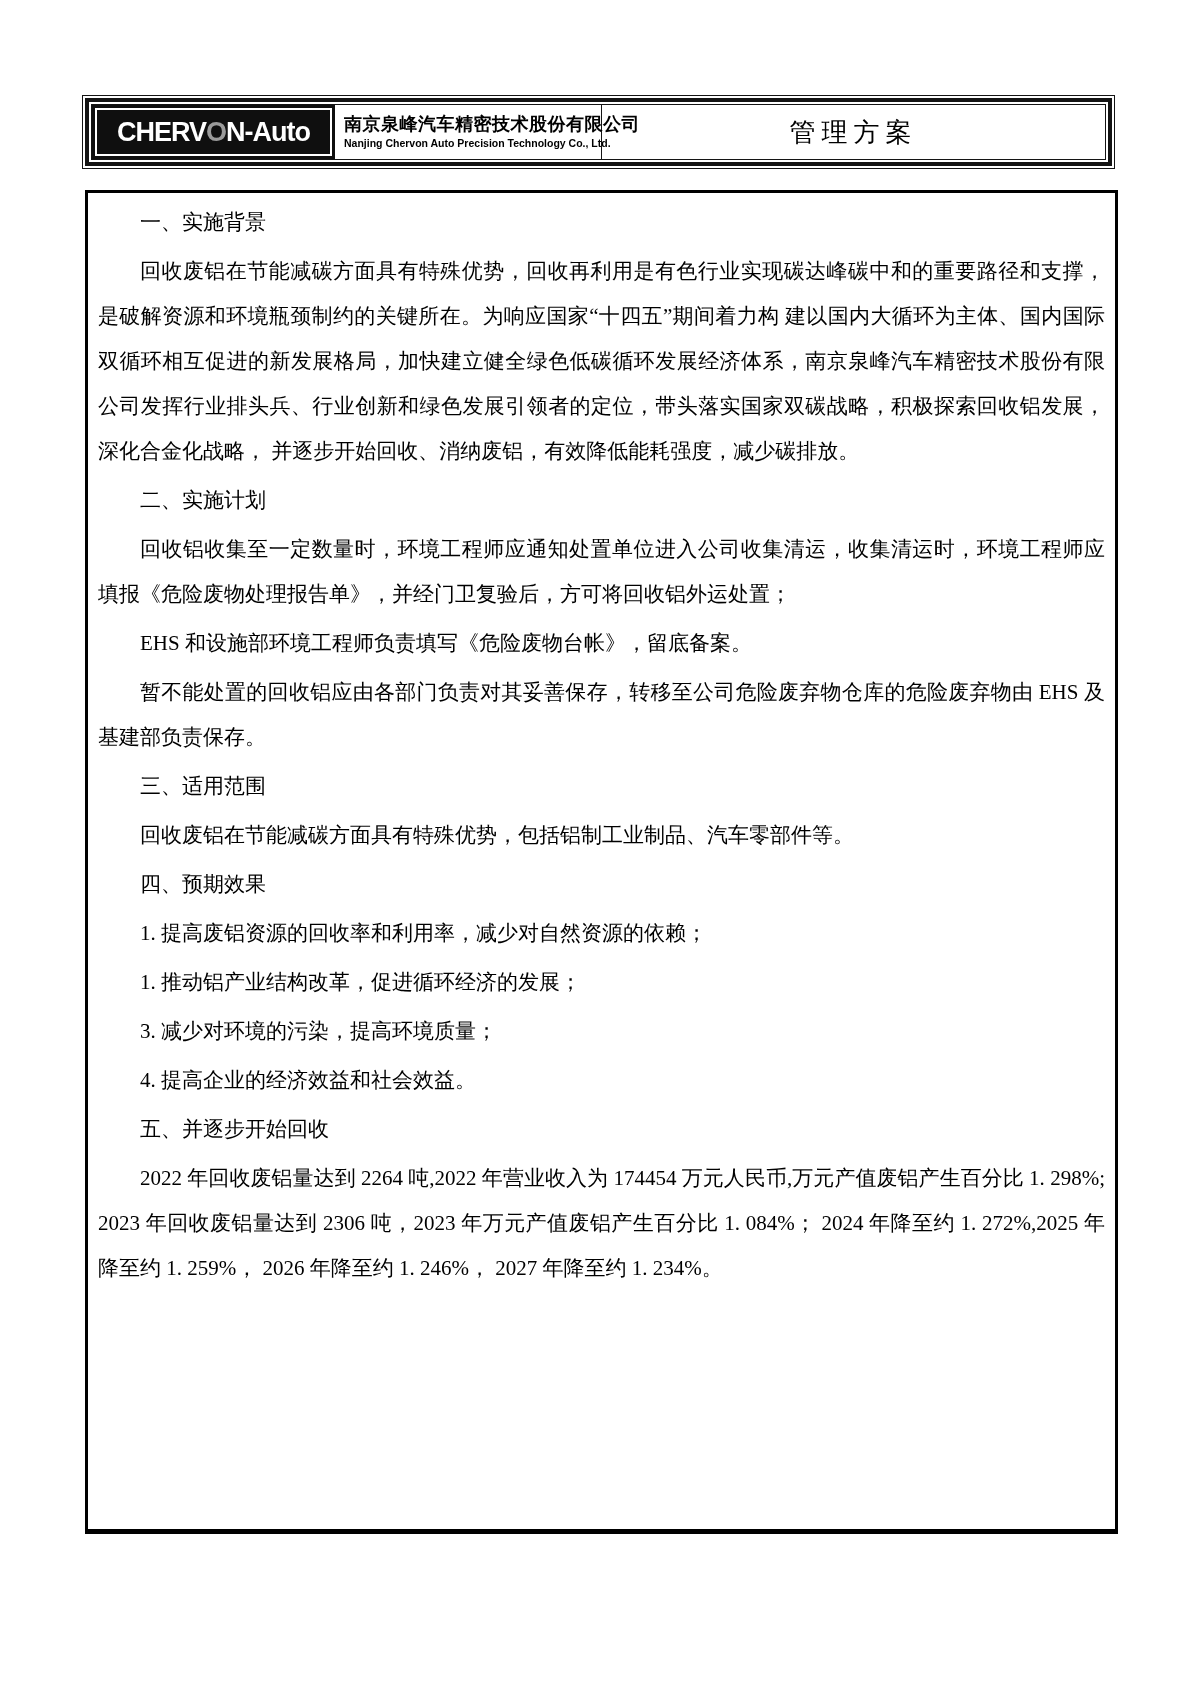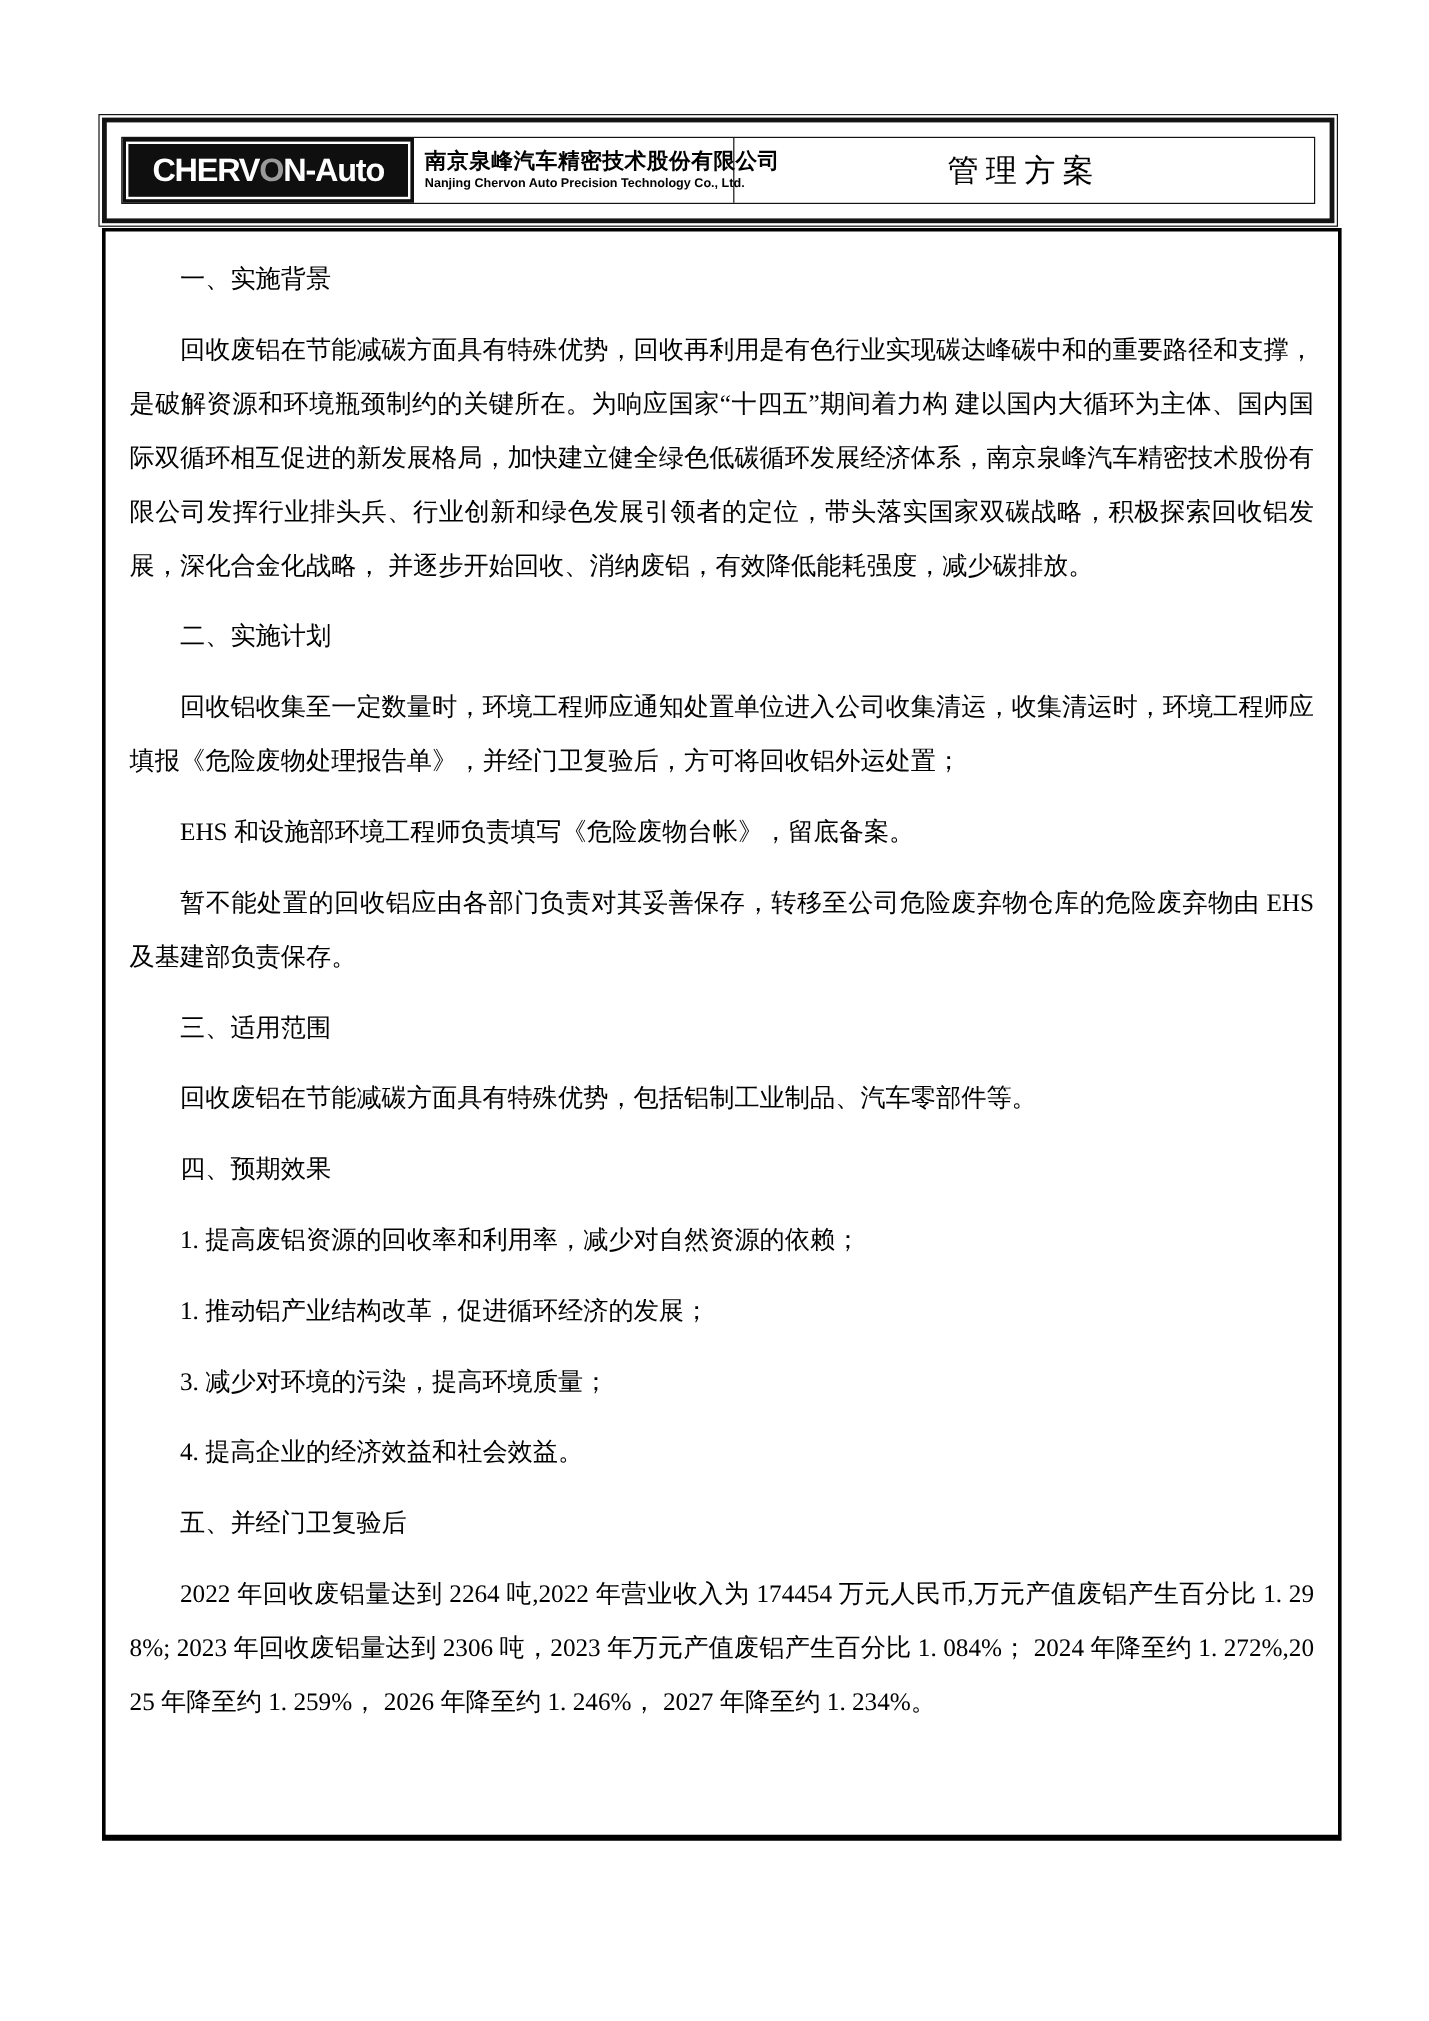--- a/index.html
+++ b/index.html
@@ -13,21 +13,21 @@
   }
   
   .header-outer{
     position:absolute;left:85px;top:98px;width:1027px;
     box-sizing:border-box;
     border:4px solid #141414;
     box-shadow:0 0 0 2px #fff,0 0 0 3px #141414;
     background:#fff;
   }
   .header-line{
-    margin:12px;
+    margin:2px;
     border:1px solid #141414;
     display:flex;align-items:stretch;
     height:54px;
   }
   .logo-cell{
     width:243px;flex:0 0 243px;
     background:#0f0f0f;
     box-sizing:border-box;
     padding:3px;
     display:flex;
@@ -71,21 +71,21 @@
   .main-box{
     position:absolute;left:85px;top:190px;
     width:1033px;height:1344px;
     box-sizing:border-box;
     border:3px solid #000;
     border-bottom-width:5px;
     padding:3px 6px 0 6px;
     background:#fff;
   }
   .para{
-    margin:14px;
+    margin:4px;
     font-size:21px;
     line-height:45px;
     text-indent:2em;
     text-align:justify;
     color:#000;
     word-break:break-all;
   }
 </style>
 </head>
 <body>
@@ -127,18 +127,18 @@
         <p class="para">回收废铝在节能减碳方面具有特殊优势，包括铝制工业制品、汽车零部件等。</p>
       </div>
       <div>
         <p class="para">四、预期效果</p>
         <p class="para">1. 提高废铝资源的回收率和利用率，减少对自然资源的依赖；</p>
         <p class="para">1. 推动铝产业结构改革，促进循环经济的发展；</p>
         <p class="para">3. 减少对环境的污染，提高环境质量；</p>
         <p class="para">4. 提高企业的经济效益和社会效益。</p>
       </div>
       <div>
-        <p class="para">五、并经门卫复验后</p>
+        <p class="para">五、并逐步开始回收</p>
         <p class="para">2022 年回收废铝量达到 2264 吨,2022 年营业收入为 174454 万元人民币,万元产值废铝产生百分比 1. 298%; 2023 年回收废铝量达到 2306 吨，2023 年万元产值废铝产生百分比 1. 084%； 2024 年降至约 1. 272%,2025 年降至约 1. 259%， 2026 年降至约 1. 246%， 2027 年降至约 1. 234%。</p>
       </div>
     </div>
 
 </div>
 
 </body></html>

